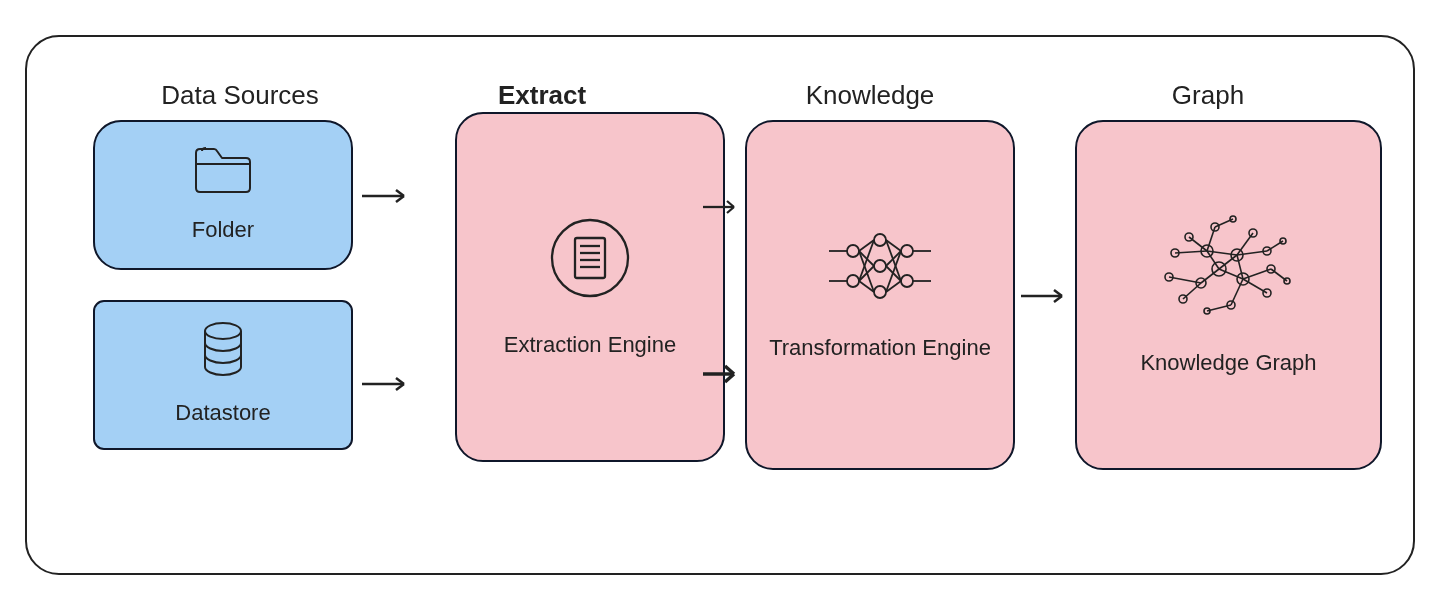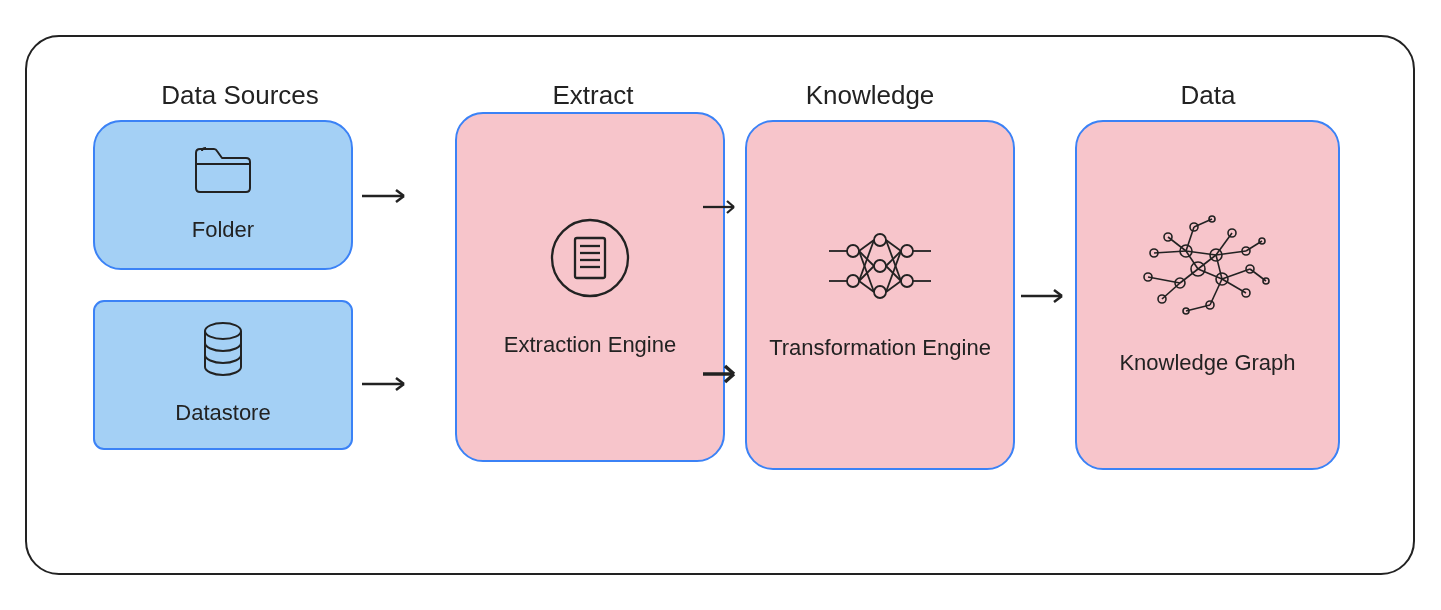--- a/index.html
+++ b/index.html
@@ -22,21 +22,21 @@
     border-radius: 34px;
   }
   .section-label {
     position: absolute;
     font-size: 26px;
     color: #222;
     text-align: center;
   }
   .box {
     position: absolute;
-    border: 2px solid #3b82f6;
+    border: 2px solid #0f172a;
     border-radius: 28px;
     display: flex;
     align-items: center;
     justify-content: center;
     flex-direction: column;
     font-size: 22px;
     color: #222;
     text-align: center;
     line-height: 1.4;
   }
@@ -56,23 +56,23 @@
   .label-text {
     max-width: 90%;
   }
 </style>
 </head>
 <body>
 
 <div class="outer-frame"></div>
 
 <div class="section-label" style="left:140px; top:80px; width:200px;">Data Sources</div>
-<div class="section-label" style="left:493px; top:80px; width:200px;">Extract</div>
+<div class="section-label" style="left:442px; top:80px; width:200px;font-weight:bold;">Extract</div>
 <div class="section-label" style="left:770px; top:80px; width:200px;">Knowledge</div>
-<div class="section-label" style="left:1108px; top:80px; width:200px;">Data</div>
+<div class="section-label" style="left:1108px; top:80px; width:200px;">Graph</div>
 
 <div class="box box-blue" style="left:93px; top:120px; width:260px; height:150px;">
   <div class="icon-wrap">
     <svg width="62" height="50" viewBox="0 0 62 50" stroke="#222" stroke-width="2" fill="none" stroke-linejoin="round">
       <path d="M4 14 L4 44 Q4 48 8 48 L54 48 Q58 48 58 44 L58 18 Q58 14 54 14 L30 14 L25 7 Q24 5 22 5 L8 5 Q4 5 4 9 Z"></path>
       <path d="M4 20 L58 20"></path>
       <path d="M10 7 C10 5 12 4 14 4"></path>
     </svg>
   </div>
   <div class="label-text">Folder</div>
@@ -135,21 +135,21 @@
       <circle cx="82" cy="25" r="6"></circle>
       <circle cx="82" cy="55" r="6"></circle>
 
       <line x1="88" y1="25" x2="106" y2="25"></line>
       <line x1="88" y1="55" x2="106" y2="55"></line>
     </svg>
   </div>
   <div class="label-text">Transformation Engine</div>
 </div>
 
-<div class="box box-pink big-box" style="left:1075px; top:120px; width:265px; height:350px;">
+<div class="box box-pink big-box" style="left:1075px; top:120px; width:307px; height:350px;">
   <div class="icon-wrap">
     <svg width="140" height="110" viewBox="0 0 140 110" stroke="#222" stroke-width="1.6" fill="none">
 
       <circle cx="60" cy="58" r="7"></circle>
       <circle cx="78" cy="44" r="6"></circle>
       <circle cx="84" cy="68" r="6"></circle>
       <circle cx="48" cy="40" r="6"></circle>
       <circle cx="42" cy="72" r="5"></circle>
       <line x1="60" y1="58" x2="78" y2="44"></line>
       <line x1="60" y1="58" x2="84" y2="68"></line>

